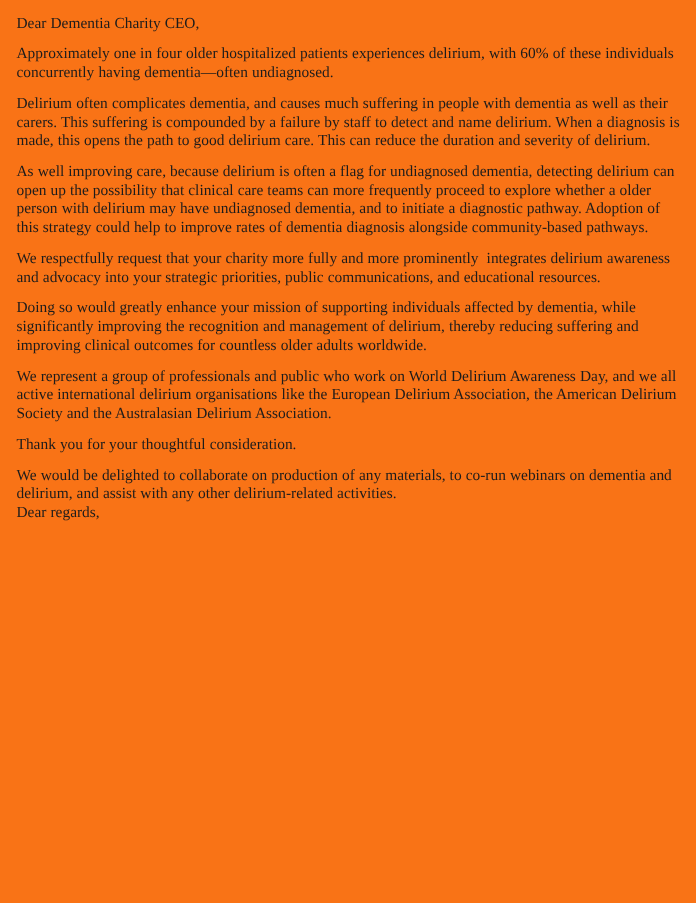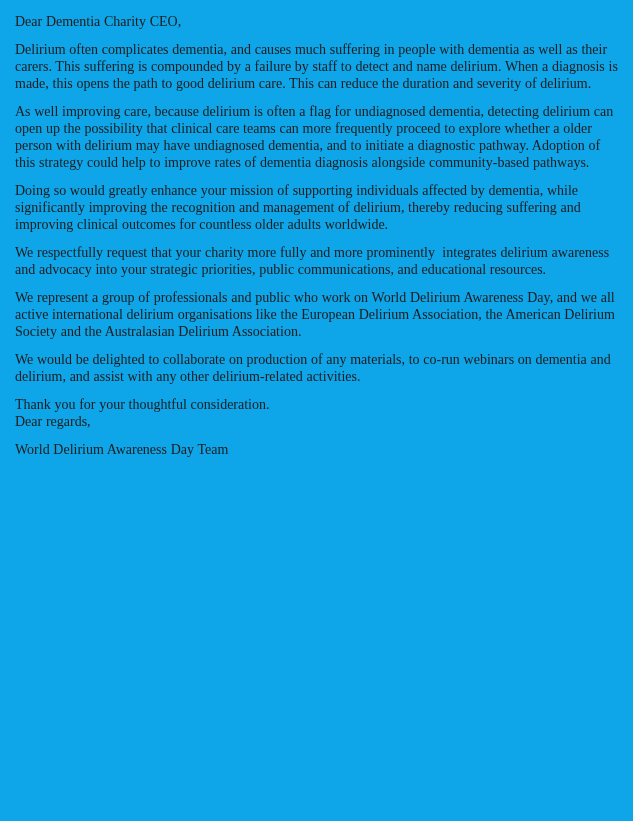--- a/index.html
+++ b/index.html
@@ -12,45 +12,45 @@
     min-height: 821px;
     font-family: "Liberation Serif", serif;
     color: #1c1c1c;
     -webkit-font-smoothing: antialiased;
   }
   .page {
     box-sizing: border-box;
     width: 633px;
     min-height: 821px;
     padding: 13px 14px 12px 15px;
-    background: #0ea5e9;
+    background: #f97316;
   }
   .para {
     margin: 0 0 11px 0;
     font-size: 14px;
     line-height: 17px;
     white-space: pre-wrap;
     word-spacing: 0.2px;
   }
   .para:last-child {
     margin-bottom: 0;
   }
 </style>
 </head>
 <body>
 
 <div class="page">
   <p class="para">Dear Dementia Charity CEO,</p>
 
   <div>
+      <p class="para">Approximately one in four older hospitalized patients experiences delirium, with 60% of these individuals concurrently having dementia—often undiagnosed.</p>
       <p class="para">Delirium often complicates dementia, and causes much suffering in people with dementia as well as their carers. This suffering is compounded by a failure by staff to detect and name delirium. When a diagnosis is made, this opens the path to good delirium care. This can reduce the duration and severity of delirium.</p>
       <p class="para">As well improving care, because delirium is often a flag for undiagnosed dementia, detecting delirium can open up the possibility that clinical care teams can more frequently proceed to explore whether a older person with delirium may have undiagnosed dementia, and to initiate a diagnostic pathway. Adoption of this strategy could help to improve rates of dementia diagnosis alongside community-based pathways.</p>
+      <p class="para">We respectfully request that your charity more fully and more prominently  integrates delirium awareness and advocacy into your strategic priorities, public communications, and educational resources.</p>
       <p class="para">Doing so would greatly enhance your mission of supporting individuals affected by dementia, while significantly improving the recognition and management of delirium, thereby reducing suffering and improving clinical outcomes for countless older adults worldwide.</p>
-      <p class="para">We respectfully request that your charity more fully and more prominently  integrates delirium awareness and advocacy into your strategic priorities, public communications, and educational resources.</p>
       <p class="para">We represent a group of professionals and public who work on World Delirium Awareness Day, and we all active international delirium organisations like the European Delirium Association, the American Delirium Society and the Australasian Delirium Association.</p>
+      <p class="para">Thank you for your thoughtful consideration.</p>
       <p class="para">We would be delighted to collaborate on production of any materials, to co-run webinars on dementia and delirium, and assist with any other delirium-related activities.</p>
-      <p class="para">Thank you for your thoughtful consideration.</p>
     </div>
 
   <p class="para">Dear regards,</p>
 
-  <p class="para">World Delirium Awareness Day Team</p>
 </div>
 
 </body></html>

